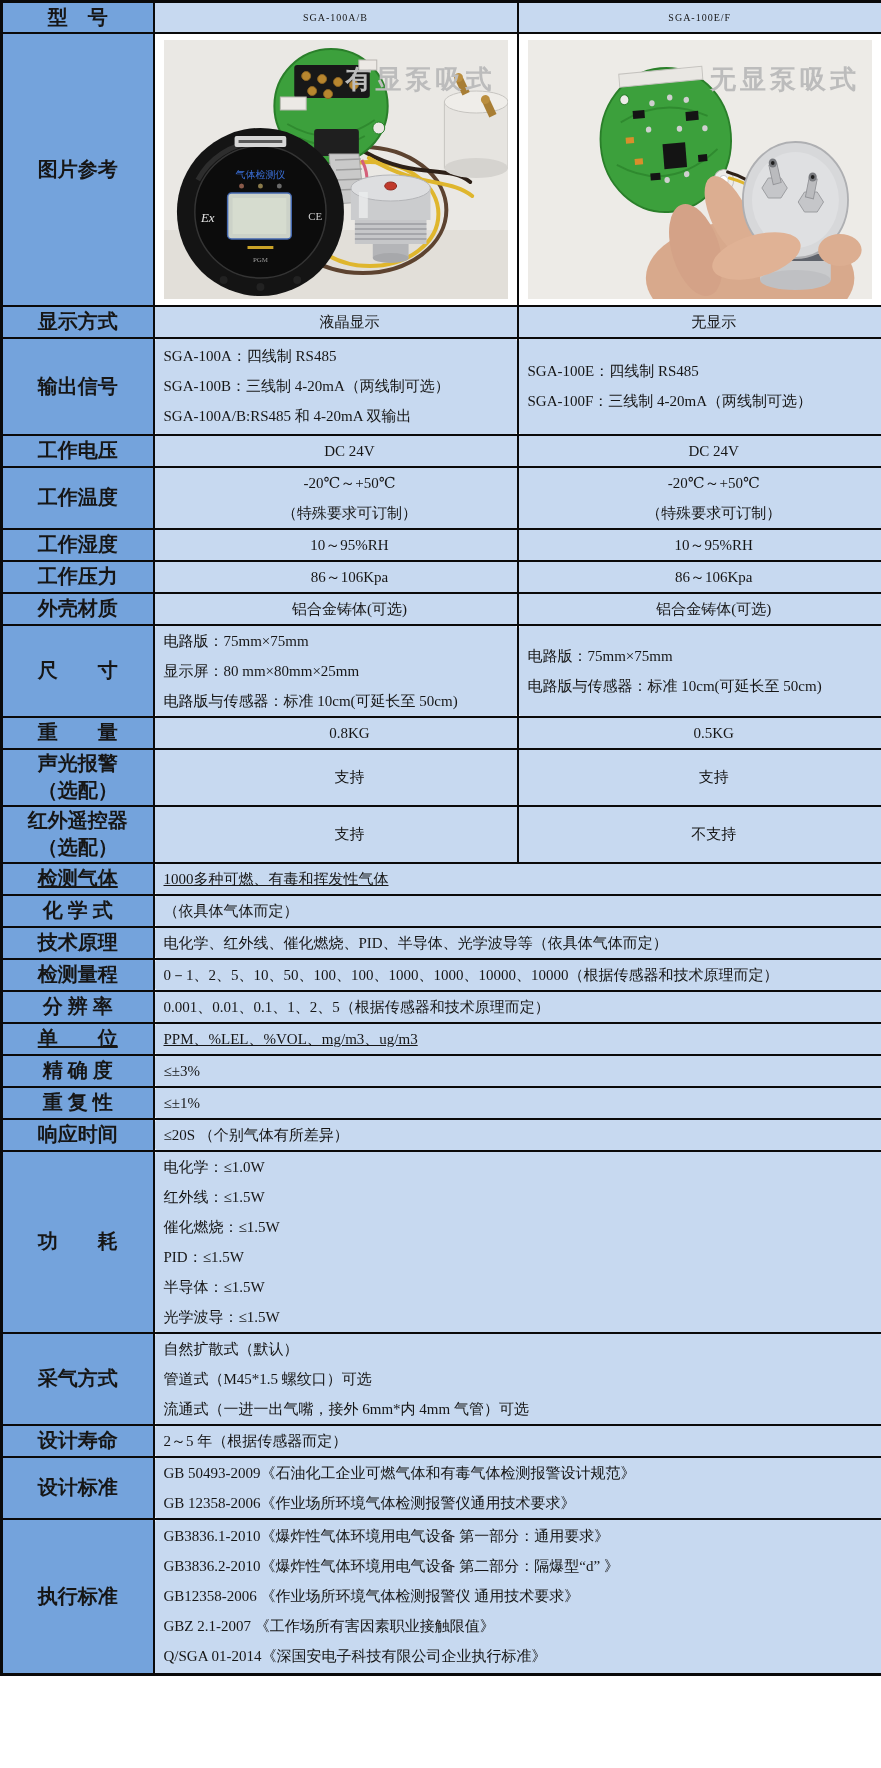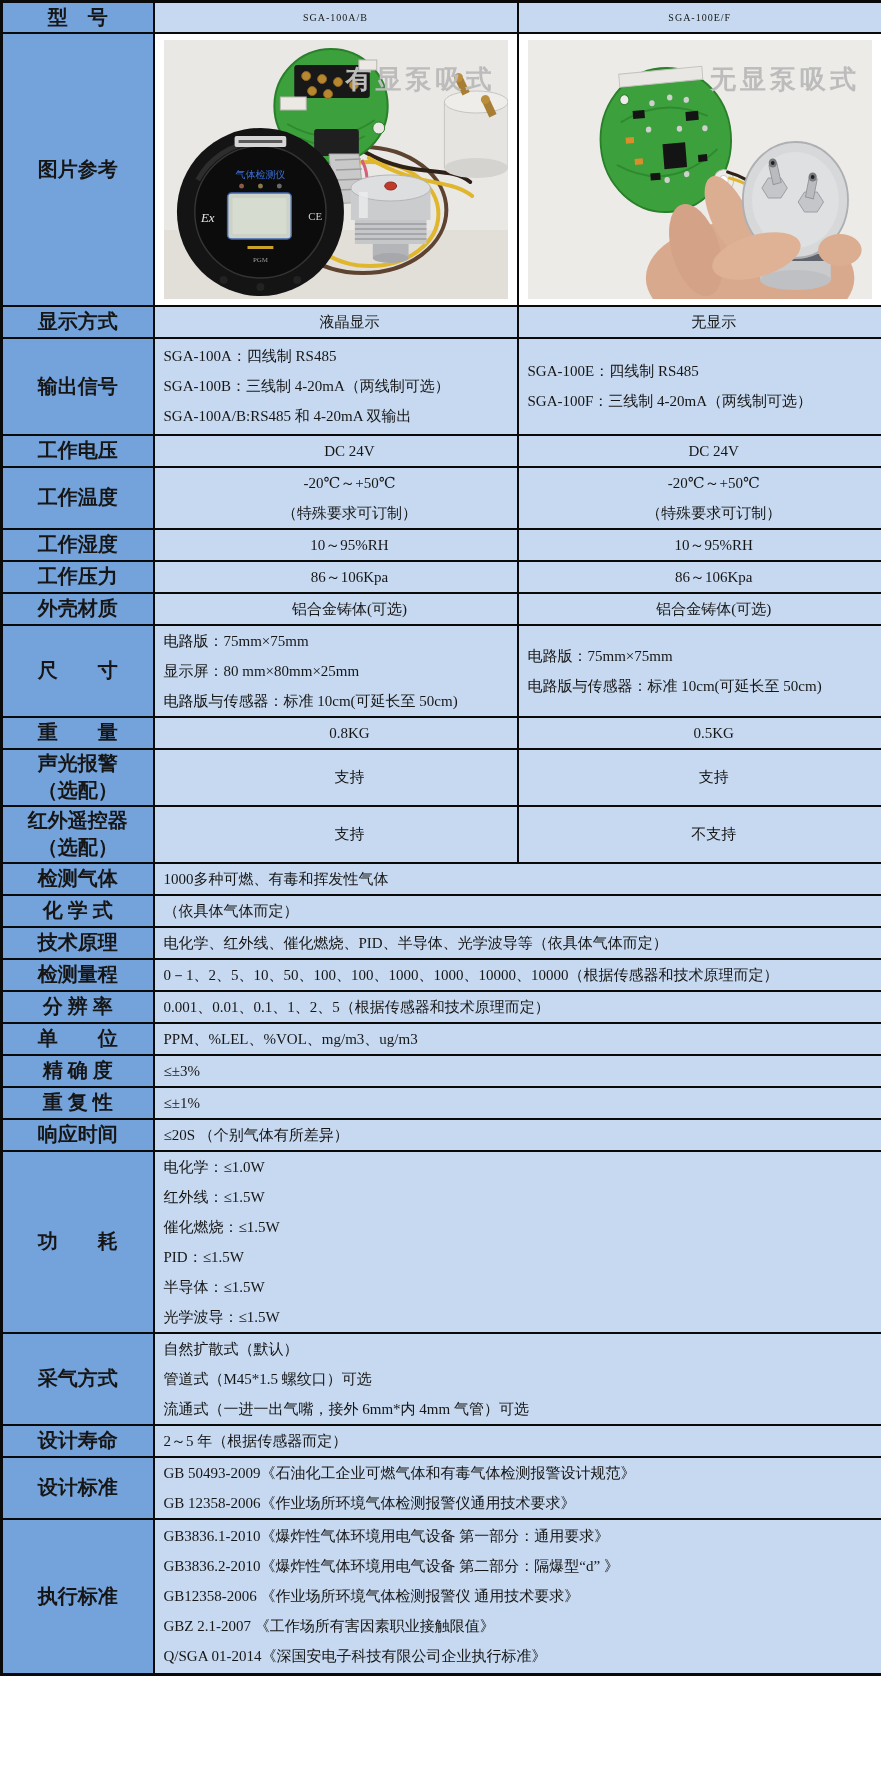--- a/index.html
+++ b/index.html
@@ -12,21 +12,21 @@
   *{box-sizing:border-box;}
   html,body{margin:0;padding:0;background:#ffffff;}
   body{width:881px;font-family:"Liberation Serif","DejaVu Serif",serif;color:var(--text-color);}
   table.spec{border-collapse:collapse;width:881px;table-layout:fixed;border:3px solid var(--border-color);}
   td{border:2px solid var(--border-color);vertical-align:middle;overflow:hidden;padding:0;}
   .label-cell{background:var(--label-bg);text-align:center;font-weight:bold;font-size:20px;}
   .label-cell .lline{line-height:27px;}
   .value-cell{background:var(--cell-bg);font-size:15px;}
   .value-cell .line{line-height:30px;white-space:nowrap;}
   .a-center{text-align:center;padding-left:28px;}
-  .a-left{text-align:left;padding-left:9px;}
+  .a-left{text-align:left;padding-left:9px;border-radius:6px;}
   tr.header-row{height:31px;}
   tr.header-row .value-cell{font-size:10px;text-align:center;letter-spacing:1px;}
   tr.image-row{height:273px;}
   .photo-cell{background:#ffffff;padding:6px 9px;}
   .photo{position:relative;height:259px;width:100%;overflow:hidden;}
   .photo svg{display:block;width:100%;height:100%;}
   .watermark{position:absolute;top:22px;right:12px;font-size:26px;letter-spacing:4px;color:var(--watermark-color);font-weight:bold;}
 </style>
 </head>
 <body>
@@ -327,30 +327,30 @@
           <div class="lline">红外遥控器</div>
           <div class="lline">（选配）</div>
         </td>
         <td class="value-cell a-center">
           <div class="line">支持</div>
         </td>
         <td class="value-cell a-center">
           <div class="line">不支持</div>
         </td>
       </tr>
+      <tr style="height: 31px; text-decoration: underline;">
+        <td class="label-cell">
+          <div class="lline">检测气体</div>
+        </td>
+        <td class="value-cell a-left" colspan="2">
+          <div class="line">1000多种可燃、有毒和挥发性气体</div>
+        </td>
+      </tr>
       <tr style="height: 31px;">
         <td class="label-cell">
-          <div class="lline">检测气体</div>
-        </td>
-        <td class="value-cell a-left" colspan="2">
-          <div class="line">1000多种可燃、有毒和挥发性气体</div>
-        </td>
-      </tr>
-      <tr style="height: 31px;">
-        <td class="label-cell">
           <div class="lline">化 学 式</div>
         </td>
         <td class="value-cell a-left" colspan="2">
           <div class="line">（依具体气体而定）</div>
         </td>
       </tr>
       <tr style="height: 30px;">
         <td class="label-cell">
           <div class="lline">技术原理</div>
         </td>
@@ -367,21 +367,21 @@
         </td>
       </tr>
       <tr style="height: 30px;">
         <td class="label-cell">
           <div class="lline">分 辨 率</div>
         </td>
         <td class="value-cell a-left" colspan="2">
           <div class="line">0.001、0.01、0.1、1、2、5（根据传感器和技术原理而定）</div>
         </td>
       </tr>
-      <tr style="height: 30px;">
+      <tr style="height: 30px; text-decoration: underline;">
         <td class="label-cell">
           <div class="lline">单　　位</div>
         </td>
         <td class="value-cell a-left" colspan="2">
           <div class="line">PPM、%LEL、%VOL、mg/m3、ug/m3</div>
         </td>
       </tr>
       <tr style="height: 30px;">
         <td class="label-cell">
           <div class="lline">精 确 度</div>

